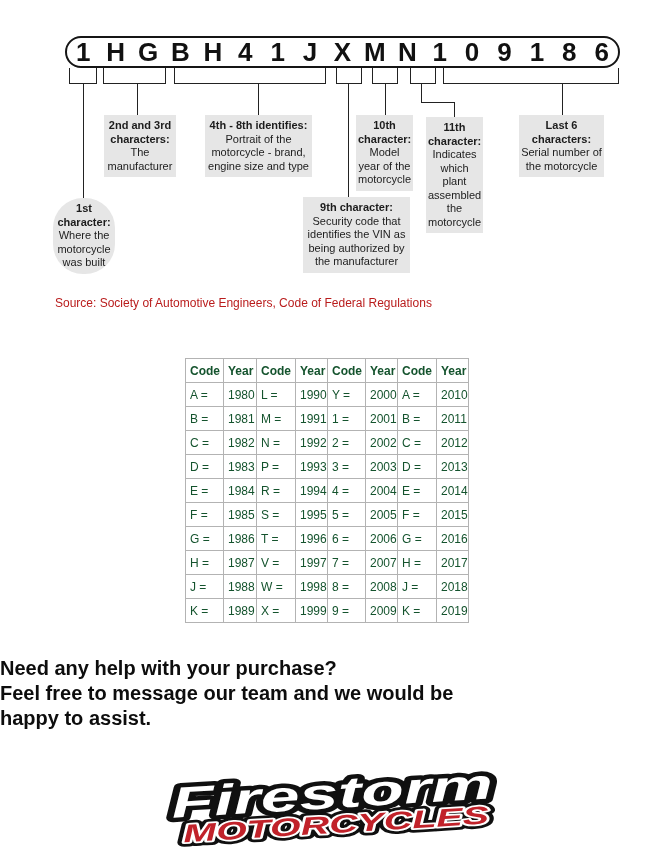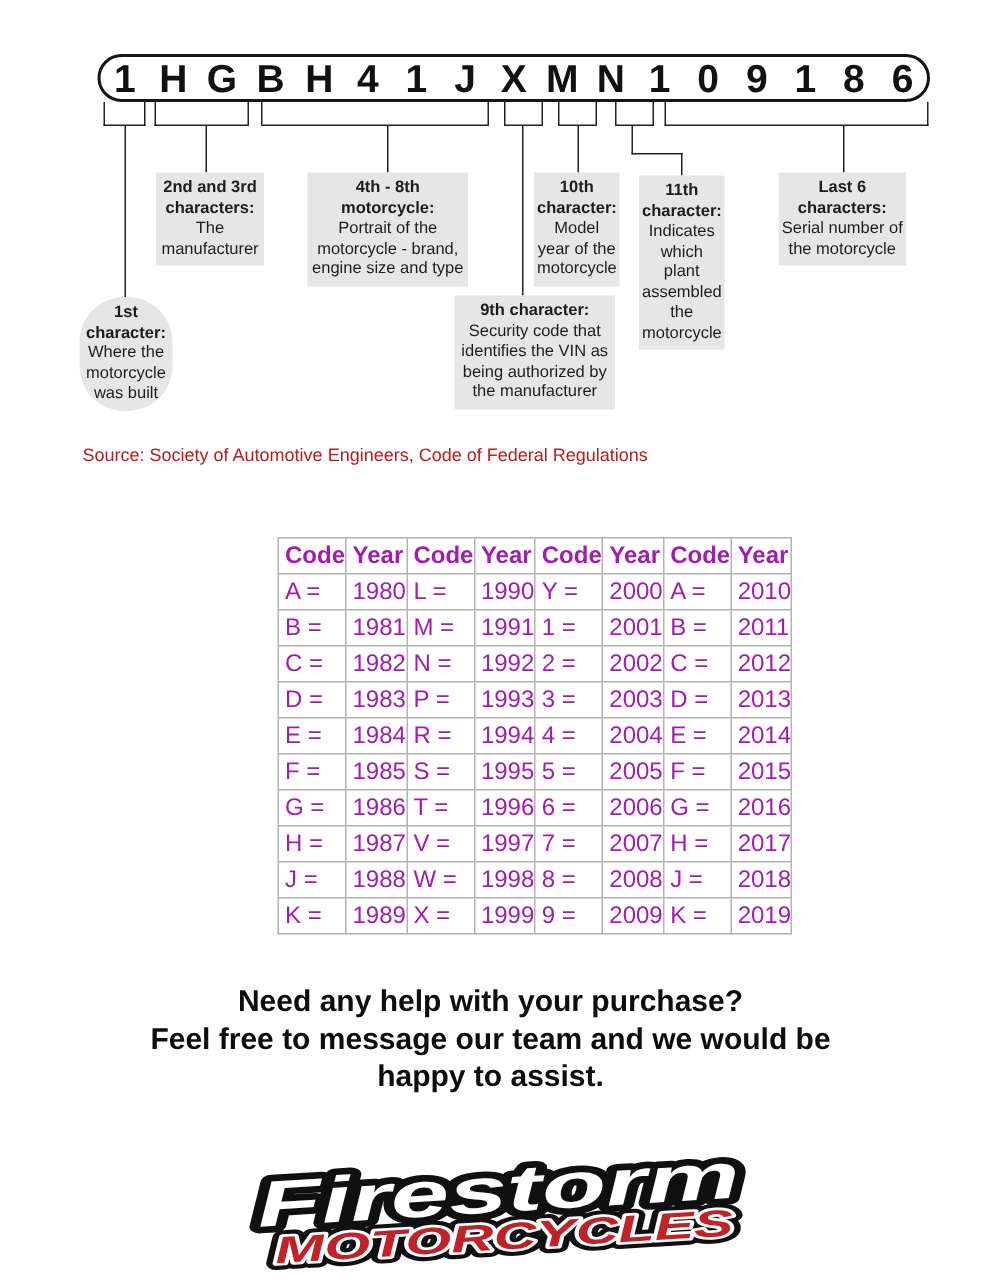--- a/index.html
+++ b/index.html
@@ -52,29 +52,29 @@
   #g-4th8th{left:205px;top:115px;width:107px;}
   #g-9th{left:303px;top:197px;width:107px;}
   #g-10th{left:356px;top:115px;width:57px;}
   #g-11th{left:426px;top:117px;width:57px;}
   #g-last6{left:519px;top:115px;width:85px;}
 
   .source-note{position:absolute;left:55px;top:296px;font-size:12px;color:#b91c1c;}
 
   
   .year-table-wrap{position:absolute;left:185px;top:358px;}
-  table.year-table{border-collapse:collapse;table-layout:fixed;font-size:16px;color:#a21caf;}
+  table.year-table{border-collapse:collapse;table-layout:fixed;font-size:12px;color:#14532d;}
   table.year-table th, table.year-table td{
     border:1px solid #b3b3b3;height:23px;padding:0 0 0 4px;text-align:left;
     white-space:nowrap;overflow:hidden;
   }
   table.year-table th{font-weight:bold;}
 
   .help-block{
-    position:absolute;left:0;top:656px;width:654px;text-align:center;
+    position:absolute;left:0;top:656px;width:654px;
     font-weight:bold;font-size:20px;line-height:25px;color:#0d0d0d;
   }
 
   .logo-svg{position:absolute;left:158px;top:766px;transform:rotate(-3.5deg);}
 </style>
 </head>
 <body>
 
 <div class="page">
 
@@ -118,21 +118,21 @@
 
   <div class="gbox" id="g-1st">
     <div class="gbox-h">1st character:</div>
     <div class="gbox-b">Where the motorcycle was built</div>
   </div>
   <div class="gbox" id="g-2nd3rd">
     <div class="gbox-h">2nd and 3rd characters:</div>
     <div class="gbox-b">The manufacturer</div>
   </div>
   <div class="gbox" id="g-4th8th">
-    <div class="gbox-h">4th - 8th motorcycle:</div>
+    <div class="gbox-h">4th - 8th identifies:</div>
     <div class="gbox-b">Portrait of the motorcycle - brand, engine size and type</div>
   </div>
   <div class="gbox" id="g-9th">
     <div class="gbox-h">9th character:</div>
     <div class="gbox-b">Security code that identifies the VIN as being authorized by the manufacturer</div>
   </div>
   <div class="gbox" id="g-10th">
     <div class="gbox-h">10th character:</div>
     <div class="gbox-b">Model year of the motorcycle</div>
   </div>

